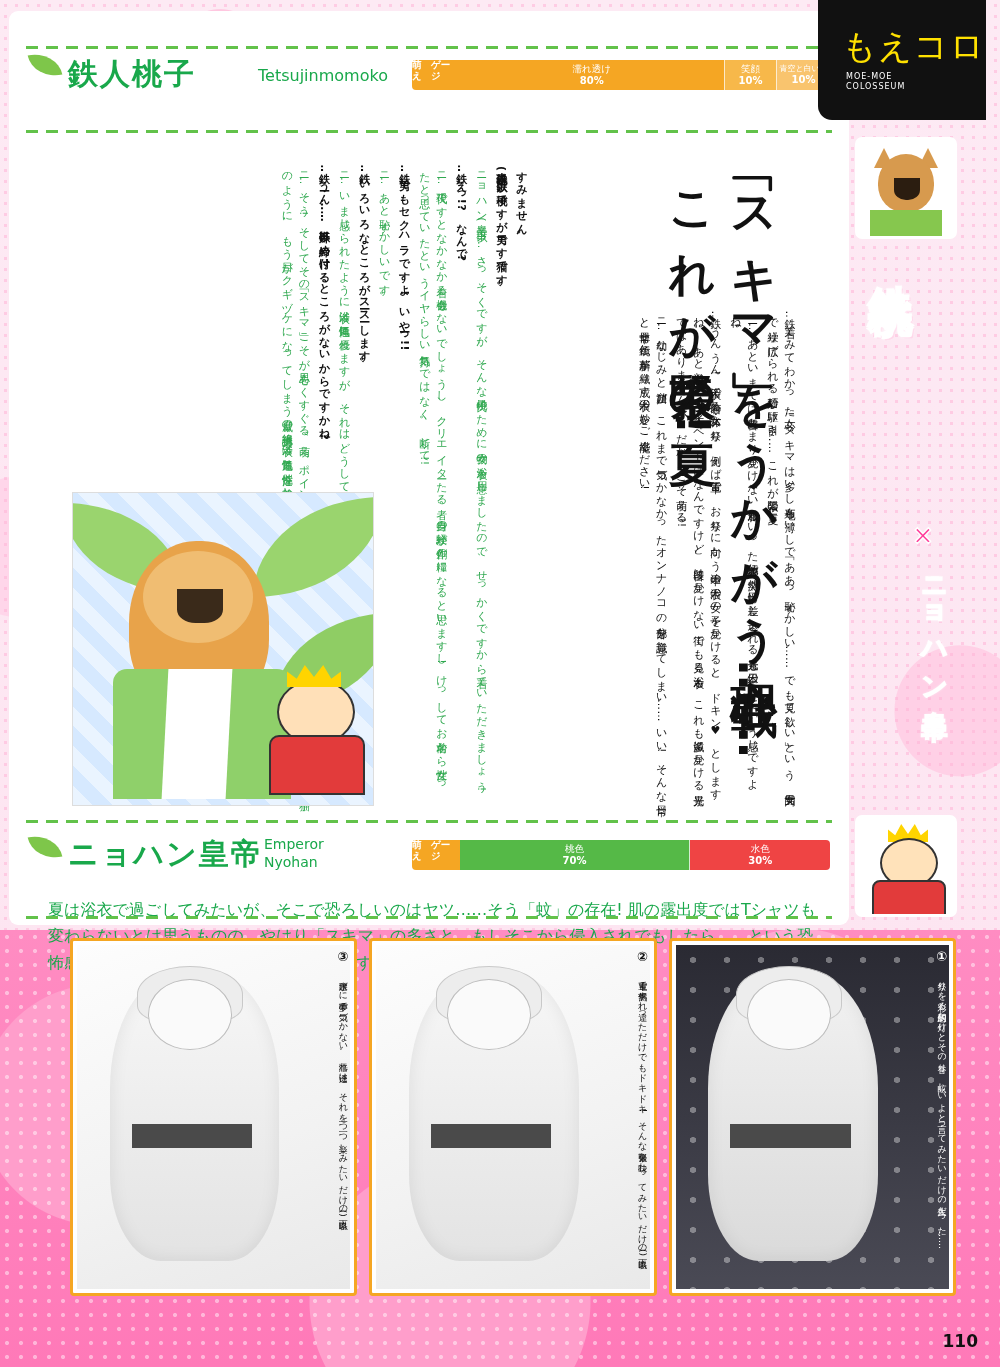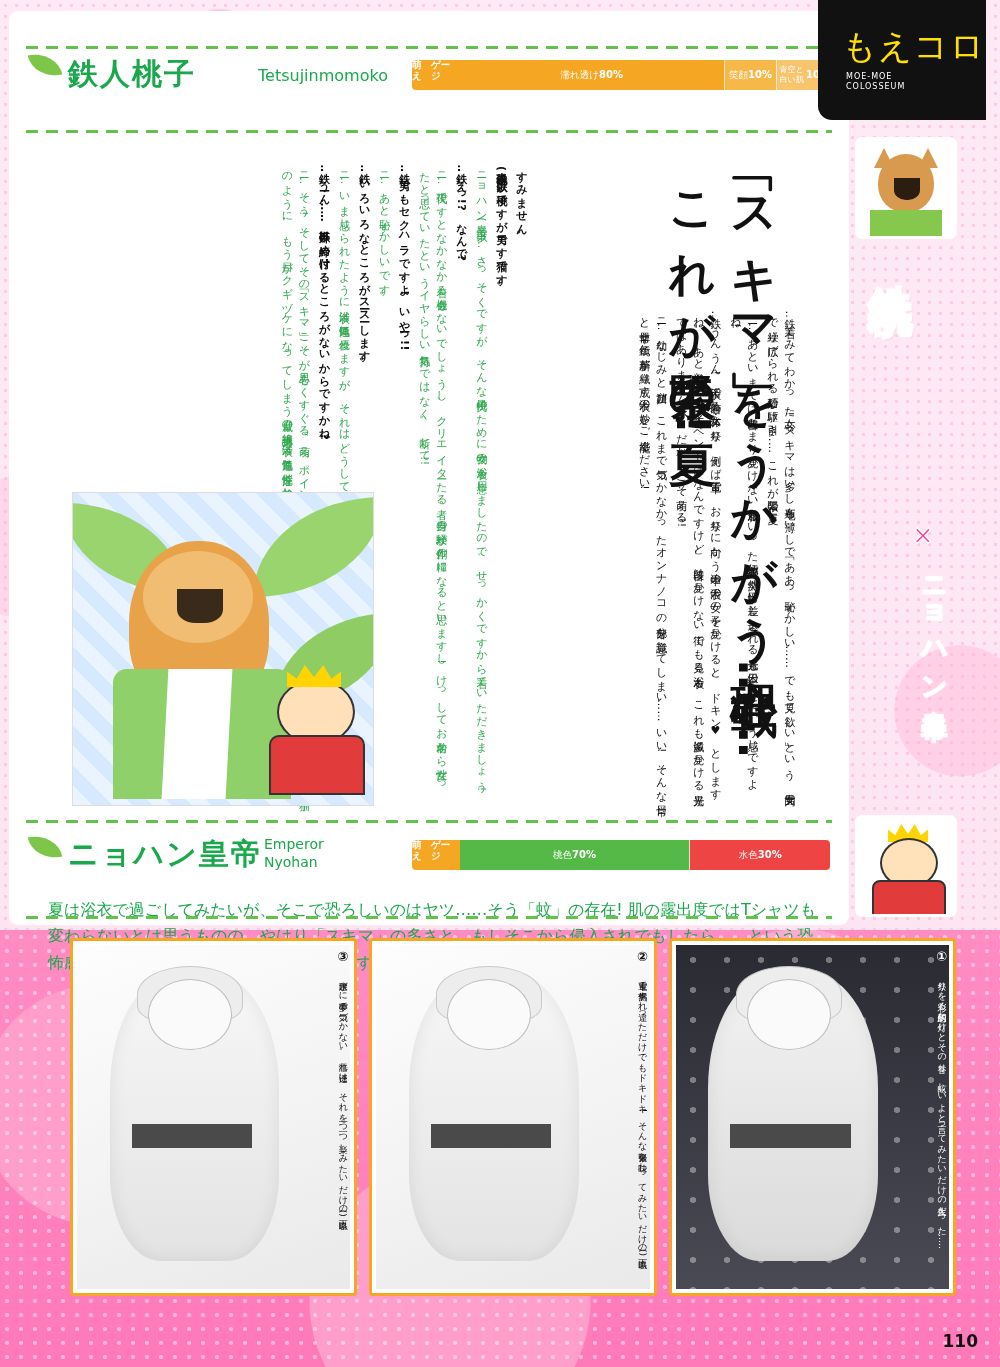--- a/index.html
+++ b/index.html
@@ -48,21 +48,21 @@
   .author-desc{position:absolute;left:36px;top:82px;width:780px;font-size:11.5px;
      color:#19a84b;line-height:1.65;}
   .leaf{position:absolute;left:18px;top:38px;width:30px;height:26px;
      background:#7ec64a;border-radius:0 100% 0 100%;transform:rotate(-12deg);}
 
   
   .gauge{position:absolute;top:46px;height:30px;display:flex;align-items:stretch;}
   .gauge-label{width:54px;background:#f5a623;color:#fff;font-size:9.5px;font-weight:bold;
      display:flex;flex-direction:row;align-items:flex-start;justify-content:center;line-height:1.15;
      border-radius:4px 0 0 4px;}
-  .gauge-seg{display:flex;align-items:center;justify-content:center;
+  .gauge-seg{display:flex;flex-direction:column;align-items:center;justify-content:center;
      color:#fff;font-size:10px;line-height:1.25;border-right:1px solid rgba(255,255,255,.75);}
   .gauge-seg .nm{font-size:9.5px;}
   .gauge-seg .vl{font-size:10px;font-weight:bold;}
   .gauge-top{left:400px;width:418px;}
   .g-o1{background:#f5a623;}
   .g-o2{background:#f7b84a;}
   .g-o3{background:#f9c46e;border-right:none;border-radius:0 4px 4px 0;}
 
   
   .vtitle{position:absolute;left:524px;top:148px;width:250px;height:640px;}

